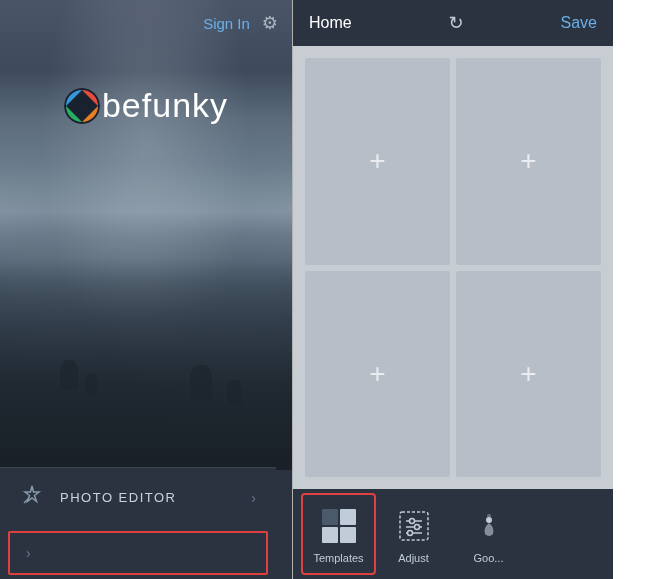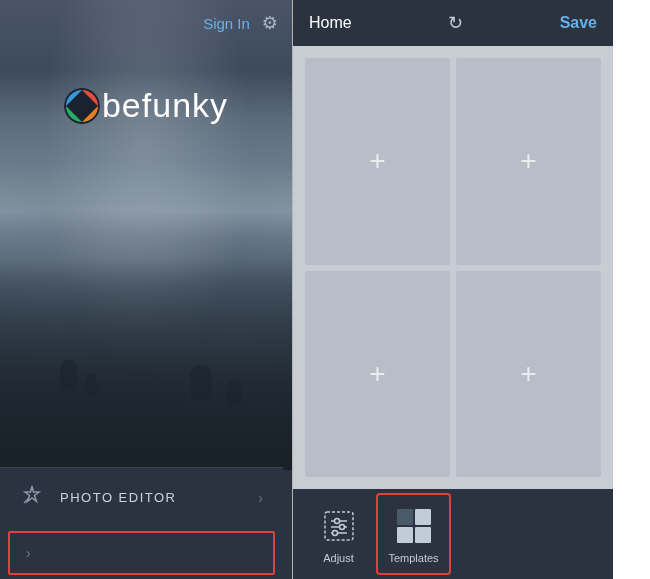--- a/index.html
+++ b/index.html
@@ -160,21 +160,21 @@
       display: inline-block;
       margin-right: 2px;
       flex-shrink: 0;
     }
 
     
     .menu-area {
       position: absolute;
       bottom: 0;
       left: 0;
-      right: 9px;
+      right: 16px;
       background: #2c3340;
     }
 
     .menu-item {
       display: flex;
       align-items: center;
       justify-content: space-between;
       padding: 16px 20px;
       cursor: pointer;
       border-top: 1px solid rgba(255,255,255,0.08);
@@ -239,21 +239,21 @@
 
     .nav-refresh {
       color: #c0ccd8;
       font-size: 18px;
       cursor: pointer;
     }
 
     .nav-save {
       color: #6ab0e8;
       font-size: 16px;
-      font-weight: 700;
+      font-weight: 400;
       cursor: pointer;
       background: none;
       border: none;
     }
 
     
     .canvas-area {
       flex: 1;
       background: #c8cdd4;
       padding: 12px;
@@ -420,45 +420,55 @@
     <div class="canvas-cell">
       <span class="plus-icon">+</span>
     </div>
     <div class="canvas-cell">
       <span class="plus-icon">+</span>
     </div>
   </div>
 
   <div class="bottom-toolbar">
 
-    <div class="toolbar-item">
-      <div class="toolbar-icon">
-        <svg width="36" height="36" viewBox="0 0 36 36" fill="none">
-
-          <rect x="4" y="4" width="28" height="28" rx="2" stroke="#c0ccd8" stroke-width="1.5" stroke-dasharray="3 2" fill="none"></rect>
-
-          <line x1="10" y1="13" x2="26" y2="13" stroke="#c0ccd8" stroke-width="1.5"></line>
-          <circle cx="16" cy="13" r="2.5" fill="#2c3340" stroke="#c0ccd8" stroke-width="1.5"></circle>
-          <line x1="10" y1="19" x2="26" y2="19" stroke="#c0ccd8" stroke-width="1.5"></line>
-          <circle cx="21" cy="19" r="2.5" fill="#2c3340" stroke="#c0ccd8" stroke-width="1.5"></circle>
-          <line x1="10" y1="25" x2="26" y2="25" stroke="#c0ccd8" stroke-width="1.5"></line>
-          <circle cx="14" cy="25" r="2.5" fill="#2c3340" stroke="#c0ccd8" stroke-width="1.5"></circle>
-        </svg>
-      </div>
-      <span class="toolbar-label">Adjust</span>
-    </div>
-
     <div class="toolbar-item active">
       <div class="toolbar-icon">
         <div class="templates-grid">
           <div class="tg-cell dark"></div>
           <div class="tg-cell large"></div>
           <div class="tg-cell large"></div>
           <div class="tg-cell large"></div>
         </div>
       </div>
       <span class="toolbar-label">Templates</span>
     </div>
 
-
+    <div class="toolbar-item">
+      <div class="toolbar-icon">
+        <svg width="36" height="36" viewBox="0 0 36 36" fill="none">
+
+          <rect x="4" y="4" width="28" height="28" rx="2" stroke="#c0ccd8" stroke-width="1.5" stroke-dasharray="3 2" fill="none"></rect>
+
+          <line x1="10" y1="13" x2="26" y2="13" stroke="#c0ccd8" stroke-width="1.5"></line>
+          <circle cx="16" cy="13" r="2.5" fill="#2c3340" stroke="#c0ccd8" stroke-width="1.5"></circle>
+          <line x1="10" y1="19" x2="26" y2="19" stroke="#c0ccd8" stroke-width="1.5"></line>
+          <circle cx="21" cy="19" r="2.5" fill="#2c3340" stroke="#c0ccd8" stroke-width="1.5"></circle>
+          <line x1="10" y1="25" x2="26" y2="25" stroke="#c0ccd8" stroke-width="1.5"></line>
+          <circle cx="14" cy="25" r="2.5" fill="#2c3340" stroke="#c0ccd8" stroke-width="1.5"></circle>
+        </svg>
+      </div>
+      <span class="toolbar-label">Adjust</span>
+    </div>
+
+
+    <div class="toolbar-item">
+      <div class="toolbar-icon">
+        <svg width="36" height="36" viewBox="0 0 36 36" fill="none">
+          <circle cx="18" cy="12" r="3" fill="#c0ccd8"></circle>
+          <path d="M18 15 Q12 20 14 26 Q18 30 22 26 Q24 20 18 15" fill="#c0ccd8" opacity="0.6"></path>
+          <circle cx="18" cy="8" r="2" fill="#c0ccd8" opacity="0.4"></circle>
+        </svg>
+      </div>
+      <span class="toolbar-label">Goo...</span>
+    </div>
 
   </div>
 </div>
 
 </body></html>

